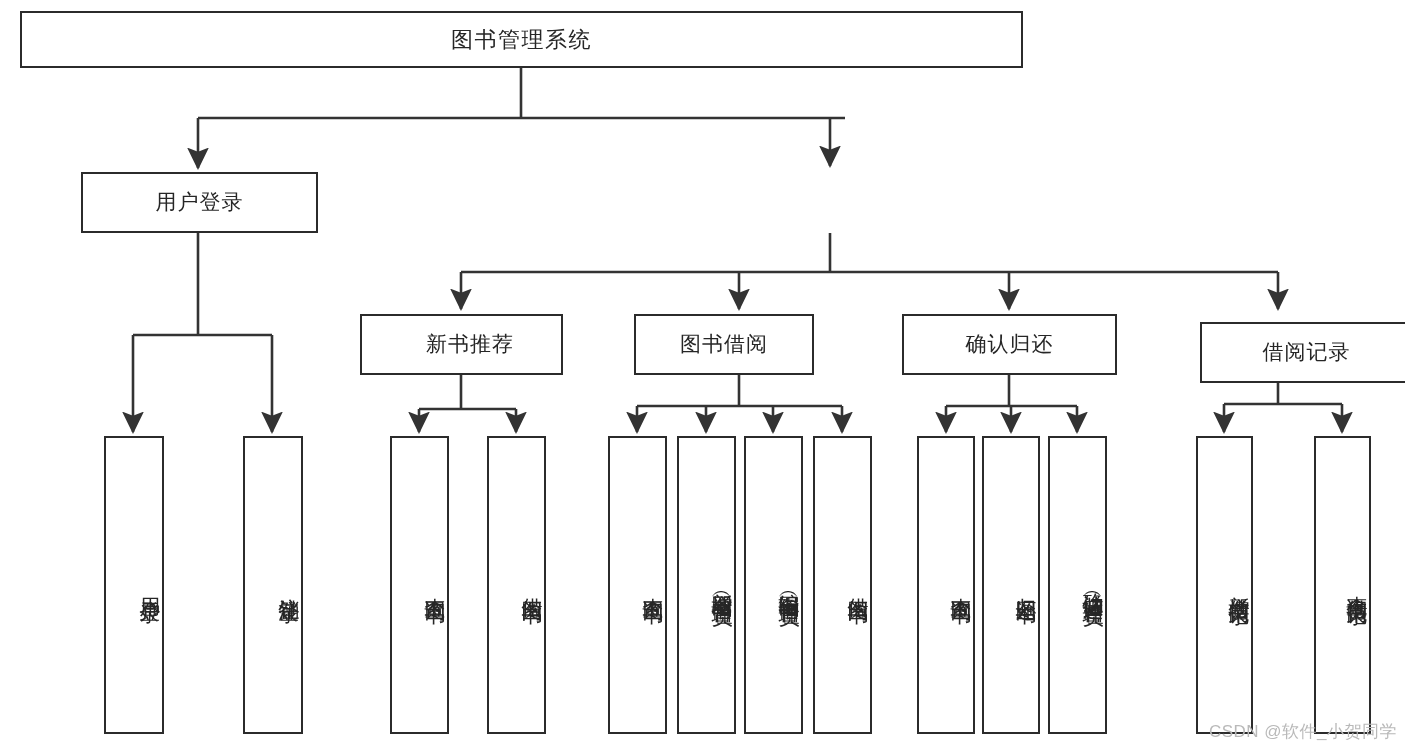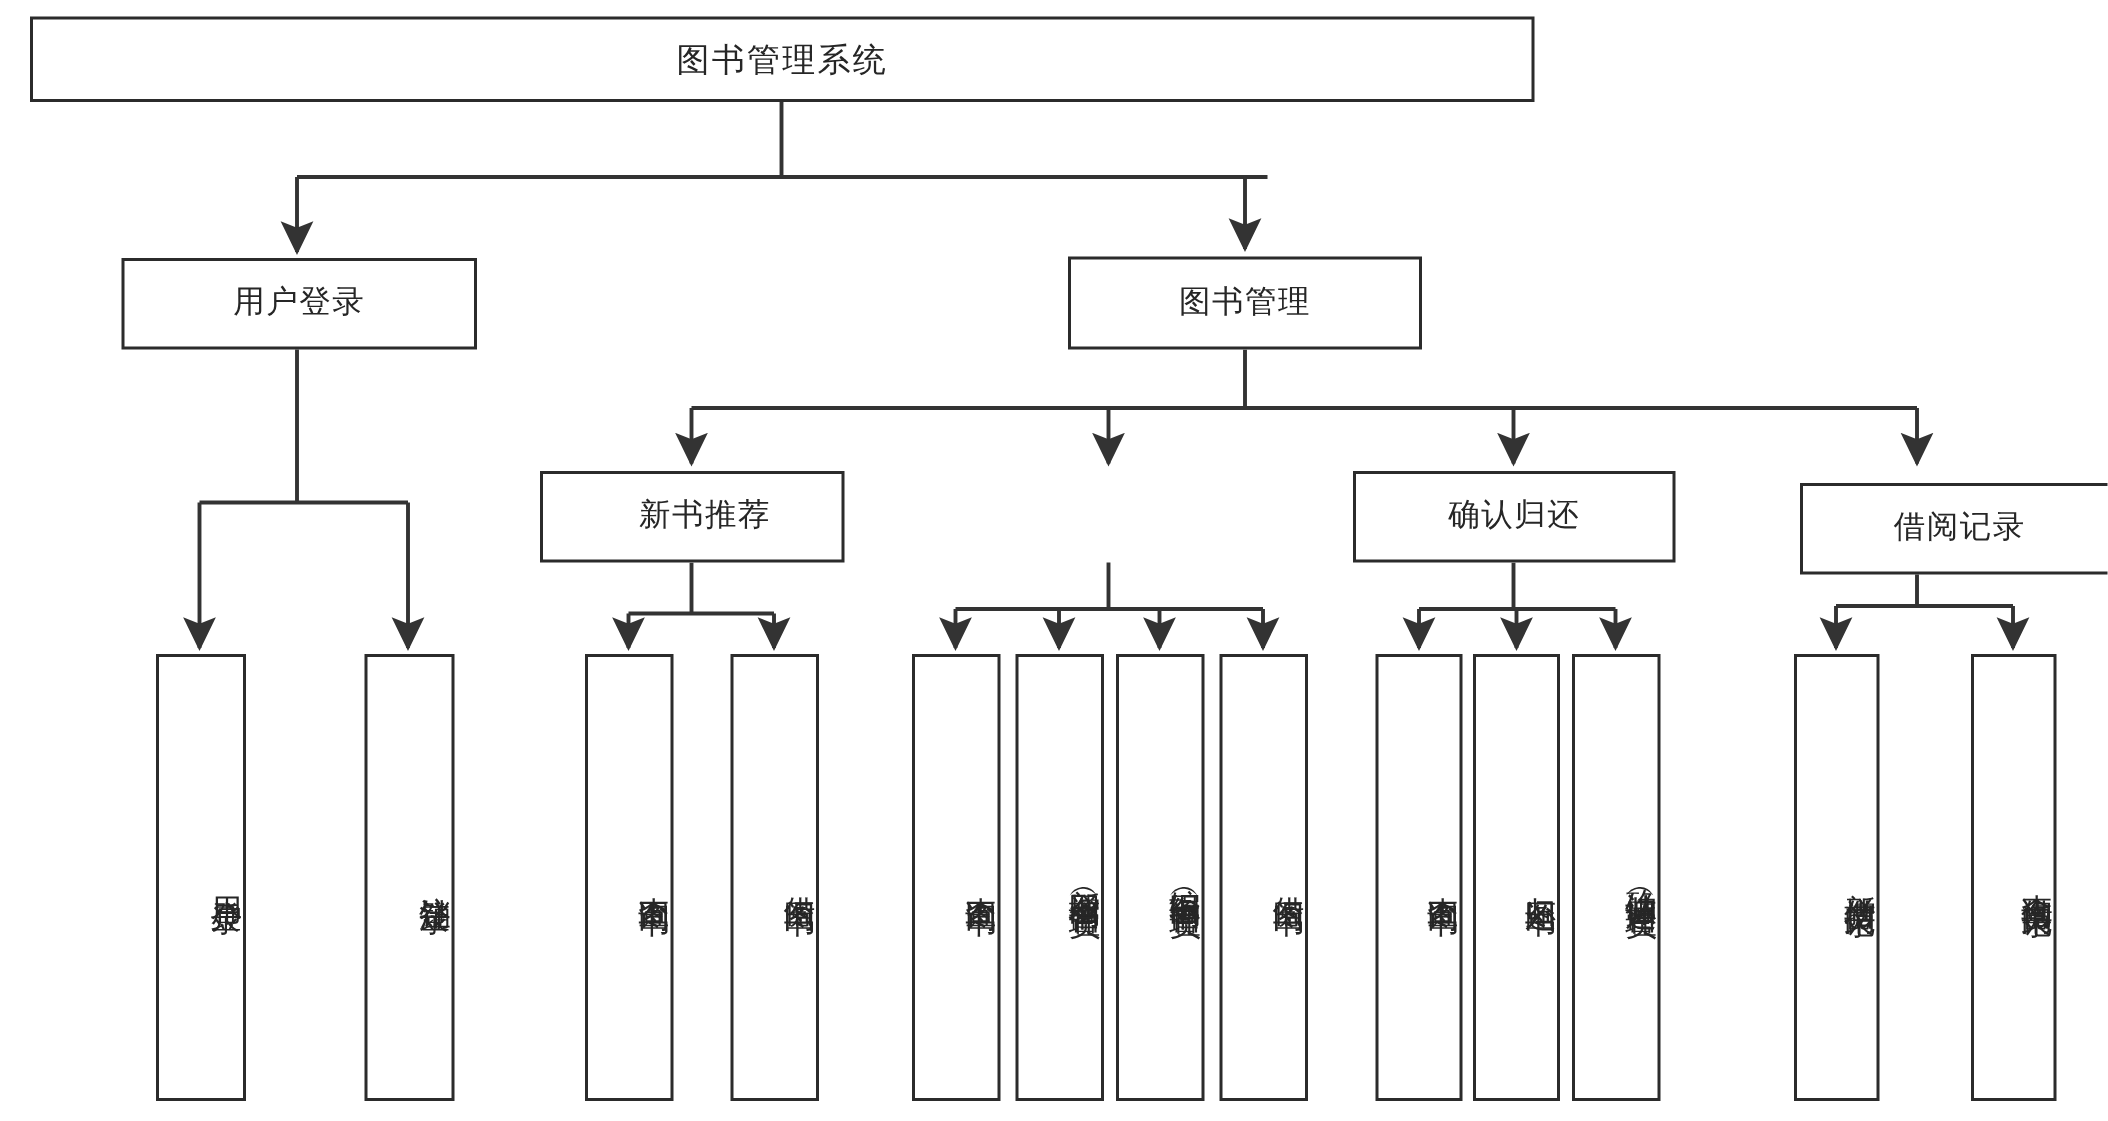--- a/index.html
+++ b/index.html
@@ -120,26 +120,26 @@
     </g>
   </svg>
 
   <div class="node root" style="left:20px;top:11px;width:1003px;height:57px;">
     <span>图书管理系统</span>
   </div>
 
   <div class="node horiz" style="left:81px;top:172px;width:237px;height:61px;">
     <span>用户登录</span>
   </div>
-  <div class="node horiz" style="left:712px;top:171px;width:236px;height:62px;">
-    <span>图书管理</span>
-  </div>
 
   <div class="node horiz" style="left:360px;top:314px;width:203px;height:61px;padding-left:17px;">
     <span>新书推荐</span>
+  </div>
+  <div class="node horiz" style="left:634px;top:314px;width:180px;height:61px;">
+    <span>图书借阅</span>
   </div>
   <div class="node horiz" style="left:902px;top:314px;width:215px;height:61px;">
     <span>确认归还</span>
   </div>
   <div class="node horiz" style="left:1172px;top:322px;width:213px;height:61px;margin-left:28px;">
     <span>借阅记录</span>
   </div>
 
   <div class="node vert" style="left:104px;top:436px;width:60px;height:298px;">
     <span>用户登录</span>
@@ -178,14 +178,15 @@
     <span>确认归还（管理员）</span>
   </div>
 
   <div class="node vert" style="left:1196px;top:436px;width:57px;height:298px;">
     <span>新增借阅记录</span>
   </div>
   <div class="node vert" style="left:1314px;top:436px;width:57px;height:298px;">
     <span>查询借阅记录</span>
   </div>
 
+  <div class="watermark">CSDN @软件_小贺同学</div>
 
 </div>
 
 </body></html>

